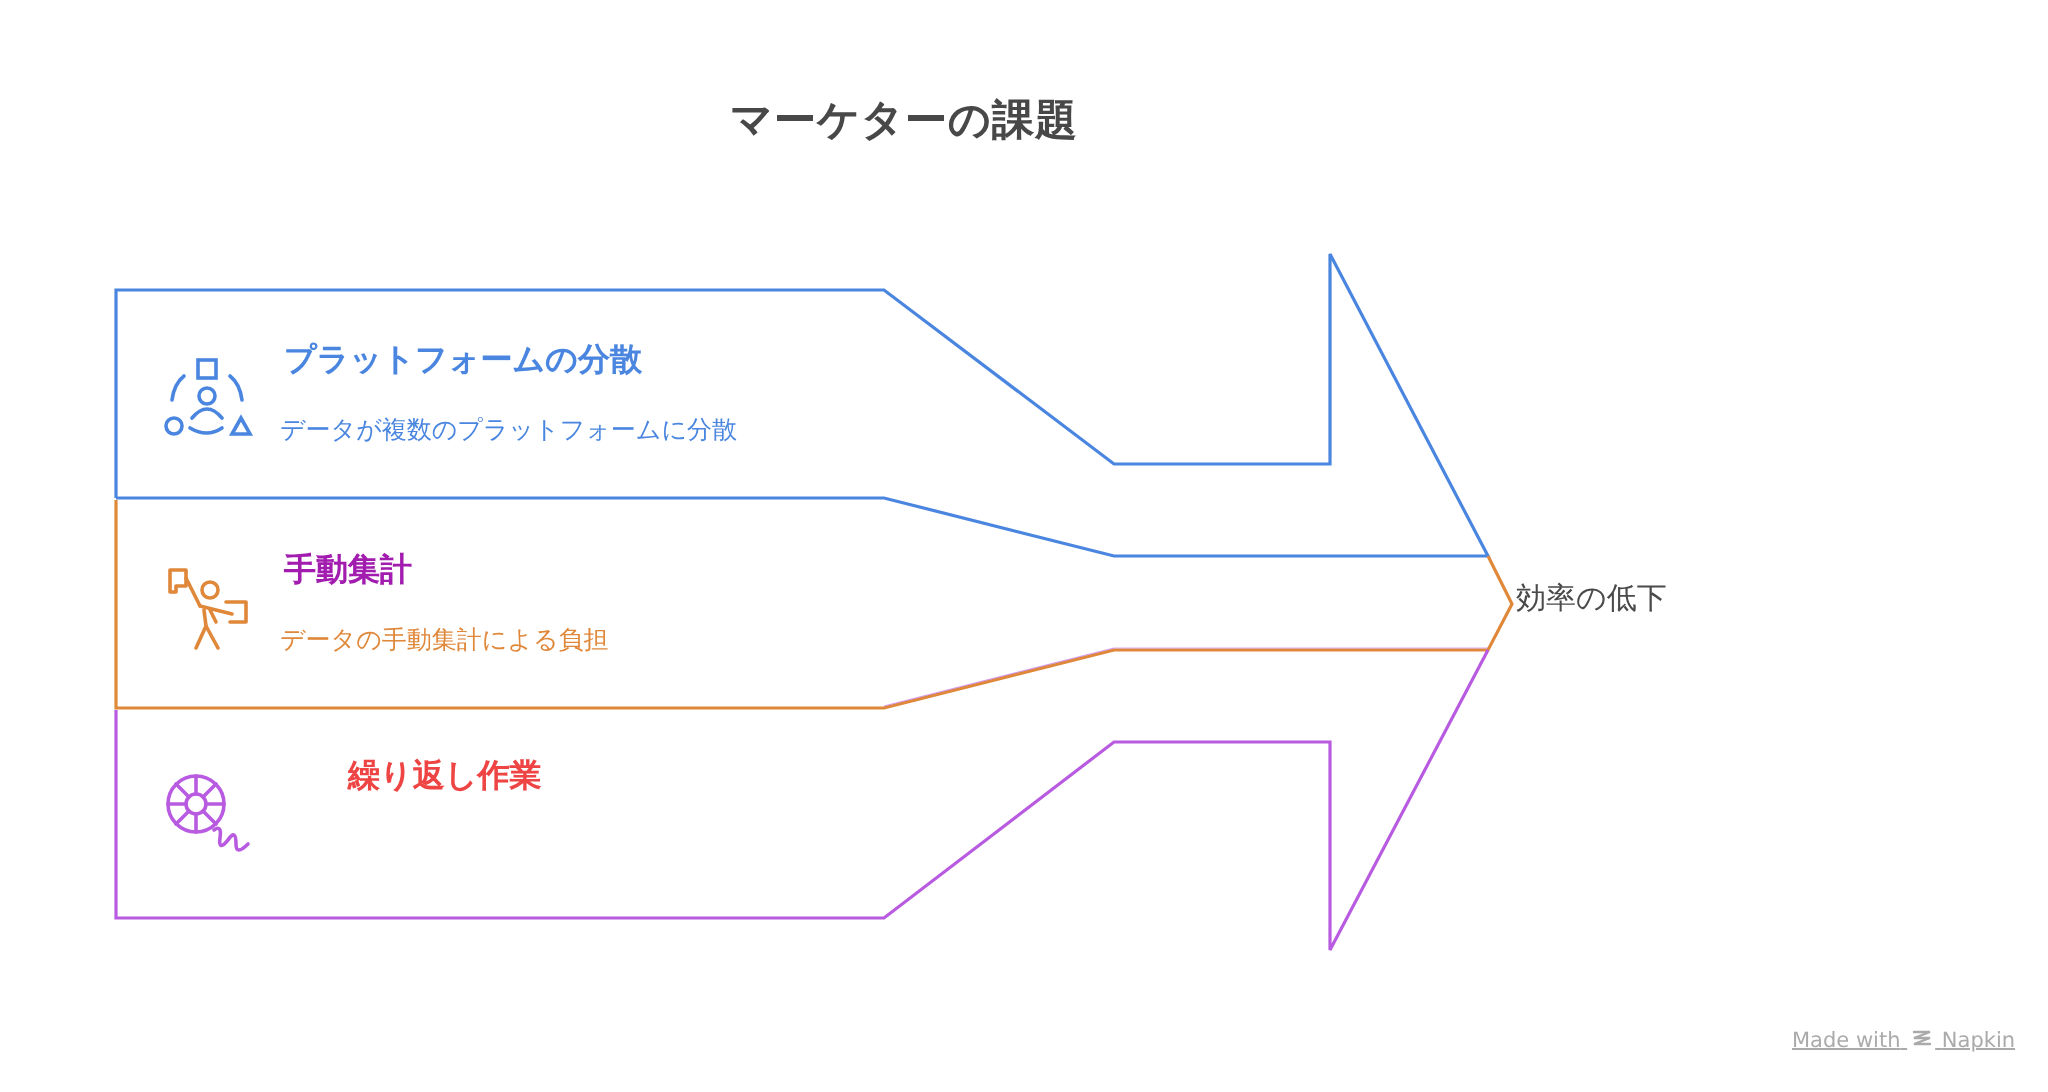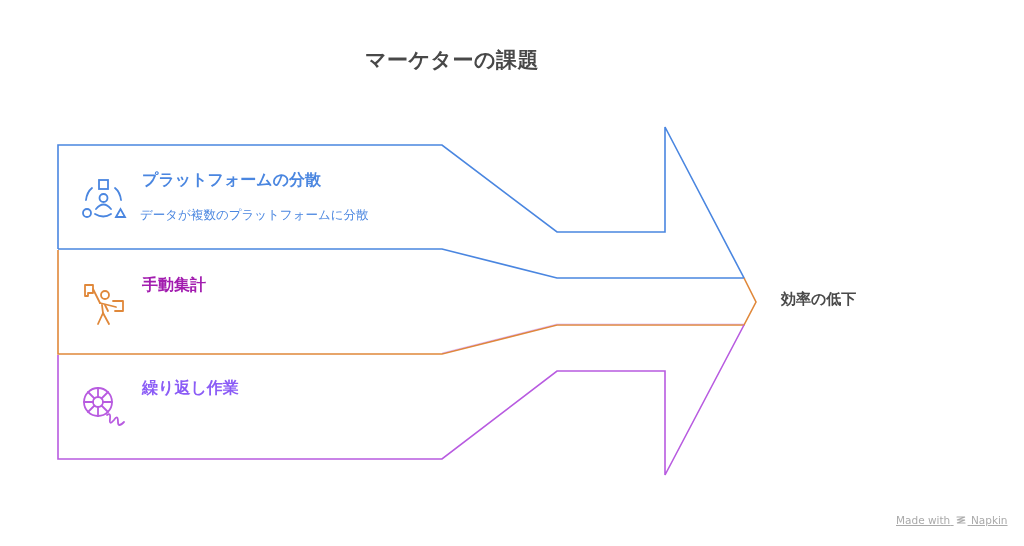--- a/index.html
+++ b/index.html
@@ -5,21 +5,21 @@
   html, body { margin: 0; padding: 0; background: #ffffff; }
   body { width: 1024px; height: 546px; position: relative; overflow: hidden;
          font-family: "DejaVu Sans", "Liberation Sans", sans-serif; }
   .title { position: absolute; top: 46px; left: 0; width: 824px; text-align: center;
            font-size: 21px; font-weight: bold; color: #484848; letter-spacing: 0.5px; margin-left: 40px; }
   svg.shapes { position: absolute; left: 0; top: 0; }
   .item { position: absolute; left: 80px; width: 340px; height: 80px; }
   .item .icon { position: absolute; left: 0; top: 6px; width: 48px; height: 48px; }
   .item .heading { position: absolute; left: 62px; top: 0; font-size: 16px; font-weight: bold; white-space: nowrap; }
   .item .desc { position: absolute; left: 60px; top: 37px; font-size: 12.5px; white-space: nowrap; }
-  .outcome { position: absolute; left: 781px; top: 290px; font-size: 15px; color: #4a4a4a; font-weight: bold; }
+  .outcome { position: absolute; left: 758px; top: 290px; font-size: 15px; color: #4a4a4a; }
   .footer { position: absolute; left: 896px; top: 514px; font-size: 10.5px; color: #aaaaaa; white-space: nowrap; text-decoration: underline; }
   .footer .logo { display: inline-block; vertical-align: middle; margin: 0 2px; }
 </style>
 </head>
 <body>
 
 <div class="title">マーケターの課題</div>
 
 <svg class="shapes" width="1024" height="546" viewBox="0 0 1024 546">
 
@@ -56,39 +56,40 @@
       <path d="M13 8 L20 22"></path>
       <circle cx="25" cy="14" r="4"></circle>
       <path d="M20 22 L36 26"></path>
       <path d="M33 20 L43 20 L43 30 L35 30"></path>
       <path d="M22 24 L23 32 L18 43"></path>
       <path d="M23 32 L29 43"></path>
       <path d="M25 24 L28 30"></path>
     </svg>
   </div>
   <div class="heading" style="color:#a21caf;">手動集計</div>
+  <div class="desc" style="color:#E0883A;">データの手動集計による負担</div>
 </div>
 
 <div class="item" style="top:378px;">
   <div class="icon">
     <svg width="48" height="48" viewBox="0 0 48 48" fill="none" stroke="#B85BE0" stroke-width="1.8" stroke-linecap="round">
       <circle cx="18" cy="18" r="14"></circle>
       <circle cx="18" cy="18" r="5"></circle>
       <line x1="18" y1="4" x2="18" y2="13"></line>
       <line x1="18" y1="23" x2="18" y2="32"></line>
       <line x1="4" y1="18" x2="13" y2="18"></line>
       <line x1="23" y1="18" x2="32" y2="18"></line>
       <line x1="8" y1="8" x2="14.5" y2="14.5"></line>
       <line x1="21.5" y1="21.5" x2="28" y2="28"></line>
       <line x1="28" y1="8" x2="21.5" y2="14.5"></line>
       <line x1="14.5" y1="21.5" x2="8" y2="28"></line>
       <path d="M27 31 Q31 28 30 35 Q29 42 34 36 Q38 30 38 38 Q38 44 44 38"></path>
     </svg>
   </div>
-  <div class="heading" style="color:#8b5cf6;">繰り返し作業</div>
+  <div class="heading" style="color:#ef4444;margin-left:32px;">繰り返し作業</div>
 </div>
 
 <div class="outcome">効率の低下</div>
 
 <div class="footer">
   <span>Made with</span>
   <span class="logo">
     <svg width="10" height="10" viewBox="0 0 10 10" fill="none" stroke="#aaaaaa" stroke-width="1.2" stroke-linecap="round">
       <path d="M1 2 L9 2 L1 5 L9 5 L1 8 L9 8"></path>
     </svg>

